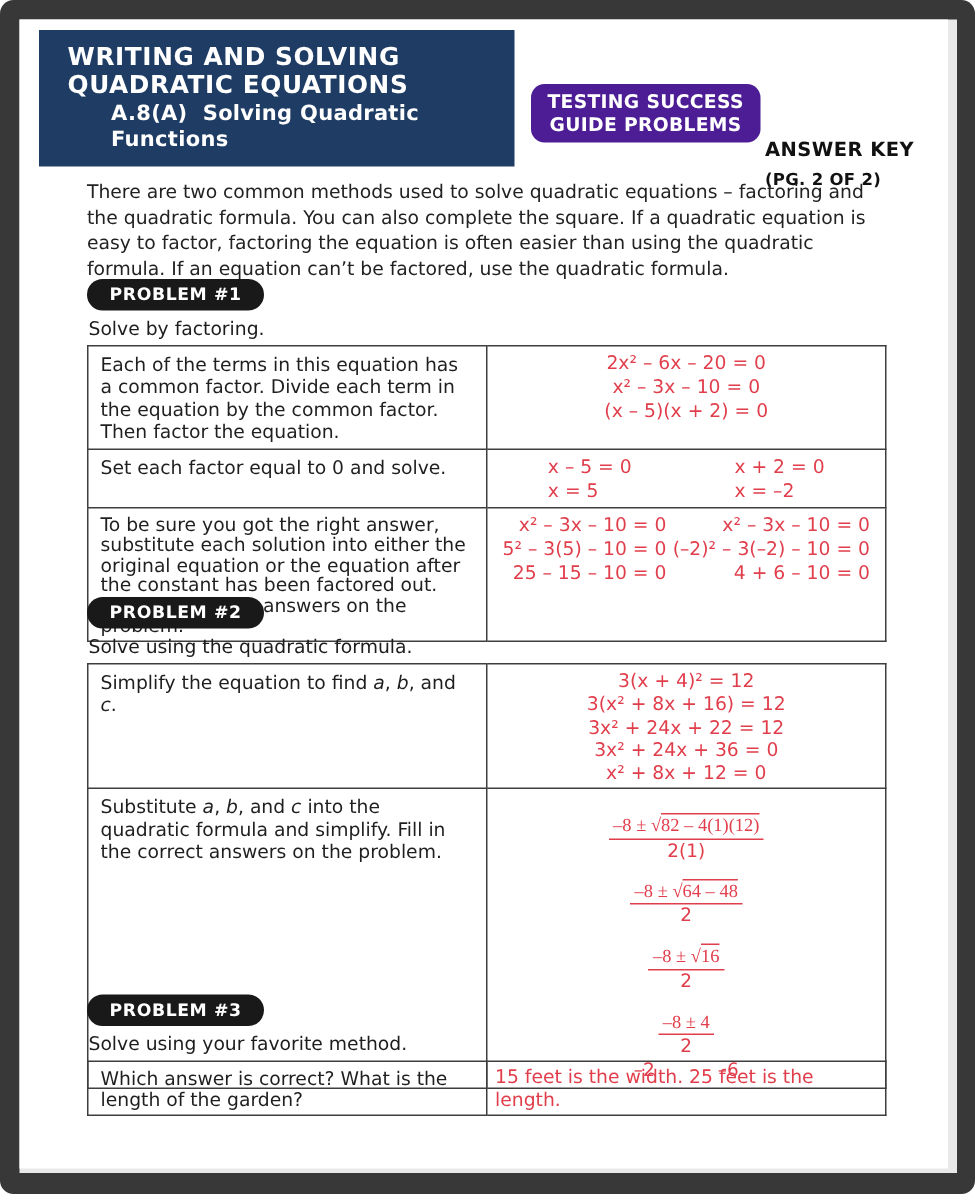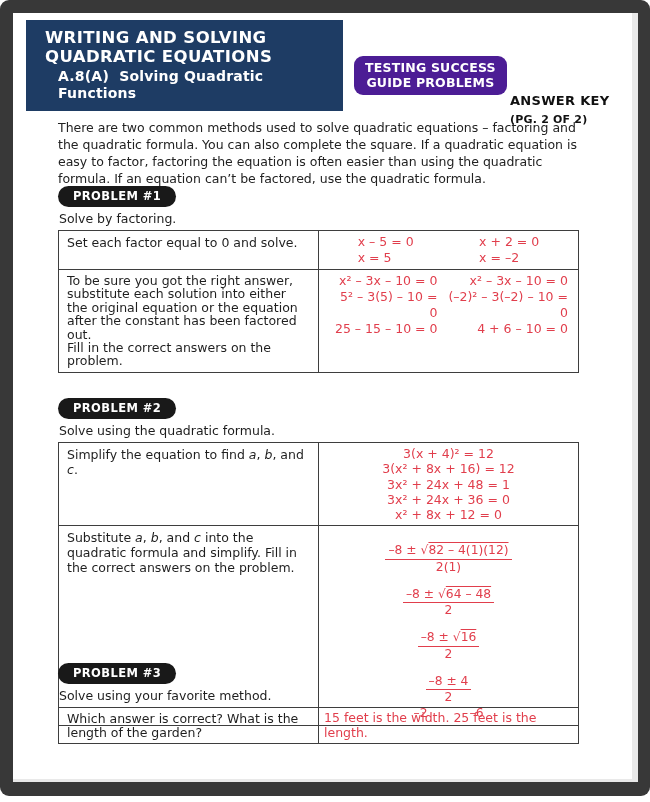--- a/index.html
+++ b/index.html
@@ -4,50 +4,50 @@
 <style>
   * { margin:0; padding:0; box-sizing:border-box; }
   html,body { width:650px; height:802px; background:#fff; font-family:"DejaVu Sans","Liberation Sans",sans-serif; }
   .frame { width:650px; height:796px; background:#383838; border-radius:9px; padding:13px 12px 14px 13px; }
   .canvas { width:100%; height:100%; background:#e9e9e9; }
   .page { width:calc(100% - 6px); height:calc(100% - 3px); background:#ffffff; position:relative; overflow:hidden; }
 
   
   .navy { position:absolute; left:13px; top:7px; width:317px; background:#1e3c64; color:#fff; padding:8px 0 9px; }
   .navy .t1, .navy .t2 { margin-left:19px; font-size:16.5px; line-height:19px; font-weight:bold; letter-spacing:.4px; }
-  .navy .t3 { margin-left:32px; font-size:14px; line-height:17px; font-weight:bold; margin-top:2px; letter-spacing:.2px; }
+  .navy .t3 { margin-left:48px; font-size:14px; line-height:17px; font-weight:bold; margin-top:2px; letter-spacing:.2px; }
   .tsg { position:absolute; left:341px; top:43px; background:#4c1d95; color:#fff; border-radius:9px;
          padding:4px 11px 5px; font-size:12.5px; line-height:15px; font-weight:bold; text-align:center; letter-spacing:.2px; }
   .ak { position:absolute; left:497px; top:45px; color:#111;margin-top:35px; }
   .ak .ak1 { font-size:13px; font-weight:bold; letter-spacing:.3px; }
   .ak .ak2 { font-size:11px; font-weight:bold; margin-top:5px; letter-spacing:.2px; }
 
   
   .content { position:absolute; left:45px; top:96px; width:533px; }
   .para { position:absolute; top:10px; left:0; right:0; font-size:12.5px; line-height:17px; color:#222; }
-  .sec { position:absolute; left:0; right:12px; }
+  .sec { position:absolute; left:0; right:0; }
   #sec1 { top:76px; } #sec2 { top:288px; } #sec3 { top:553px; }
   .pill { display:inline-block; background:#191919; color:#fff; font-weight:bold; font-size:11.5px; line-height:12px;
           padding:4px 15px 5px; border-radius:12px; letter-spacing:.4px; }
   .instr { font-size:12.5px; color:#1d1d1d; margin:4px 0 4px 1px; }
 
   table { width:100%; border-collapse:collapse; border:1.5px solid #3e3e3e; }
   td { border:1px solid #3e3e3e; font-size:12.5px; vertical-align:top; }
   td.l { width:50%; padding:4px 10px 4px 8px; line-height:15px; color:#1f1f1f; }
   td.r { color:#e13e4c; text-align:center; padding:3px 6px; line-height:16px; }
   .lh-tight div { line-height:13.4px; }
   .cols { display:flex; justify-content:space-around; }
   .cols .col { text-align:left; }
   .cols.ralign { justify-content:space-between; padding:0 4px; }
   .cols.ralign .col { text-align:right; }
 
   
   .fracstack { padding:3px 0 2px; font-size:12.3px; }
   .frac { display:table; margin:0 auto 2px; text-align:center; }
-  .num { display:block; border-bottom:1.4px solid currentColor; padding:12px 3px 1px; line-height:13.5px; white-space:nowrap; }
+  .num { display:block; border-bottom:1.4px solid currentColor; padding:12px 3px 1px; line-height:13.5px; white-space:nowrap;font-family:Liberation Serif, serif; }
   .den { display:block; line-height:13px; padding-top:1px;text-align:center; }
   .rad { text-decoration:overline; }
   .answers { display:flex; justify-content:center; gap:42px; margin-top:1px; line-height:14px; }
 
   td.r.left-text { text-align:left; padding-left:5px; line-height:15px; }
   #sec3 td.r { line-height:14.5px; }
   #sec3 td.l { line-height:13.5px; }
 </style>
 </head>
 <body>
@@ -72,20 +72,28 @@
 
       <div class="content">
 
         <div class="para">There are two common methods used to solve quadratic equations – factoring and the quadratic formula. You can also complete the square. If a quadratic equation is easy to factor, factoring the equation is often easier than using the quadratic formula. If an equation can’t be factored, use the quadratic formula.</div>
 
         <div class="sec" id="sec1">
           <div class="pill">PROBLEM #1</div>
           <div class="instr">Solve by factoring.</div>
           <table>
             <tbody>
+                <tr style="height:62px">
+              <td class="l">Each of the terms in this equation has a common factor. Divide each term in the equation by the common factor. Then factor the equation.</td>
+              <td class="r">
+                    <div>2x² – 6x – 20 = 0</div>
+                    <div>x² – 3x – 10 = 0</div>
+                    <div>(x – 5)(x + 2) = 0</div>
+                  </td>
+            </tr>
             <tr style="height:33px">
               <td class="l">Set each factor equal to 0 and solve.</td>
               <td class="r">
                 <div class="cols">
                   <div class="col">
                         <div>x – 5 = 0</div>
                         <div>x = 5</div>
                       </div>
                   <div class="col">
                         <div>x + 2 = 0</div>
@@ -121,21 +129,21 @@
         <div class="sec" id="sec2">
           <div class="pill">PROBLEM #2</div>
           <div class="instr">Solve using the quadratic formula.</div>
           <table>
             <tbody>
                 <tr style="height:77px">
               <td class="l"><span>Simplify the equation to find </span><span style="font-style: italic;">a</span><span>, </span><span style="font-style: italic;">b</span><span>, and </span><span style="font-style: italic;">c</span><span>.</span></td>
               <td class="r" style="line-height:15.3px">
                     <div>3(x + 4)² = 12</div>
                     <div>3(x² + 8x + 16) = 12</div>
-                    <div>3x² + 24x + 48 = 1</div>
+                    <div>3x² + 24x + 22 = 12</div>
                     <div>3x² + 24x + 36 = 0</div>
                     <div>x² + 8x + 12 = 0</div>
                   </td>
             </tr>
             <tr style="height:141px">
               <td class="l"><span>Substitute </span><span style="font-style: italic;">a</span><span>, </span><span style="font-style: italic;">b</span><span>, and </span><span style="font-style: italic;">c</span><span> into the quadratic formula and simplify. Fill in the correct answers on the problem.</span></td>
               <td class="r">
                 <div class="fracstack">
                   <div class="frac">
                     <span class="num"><span>–8 ± √</span><span class="rad">82 – 4(1)(12)</span></span>

